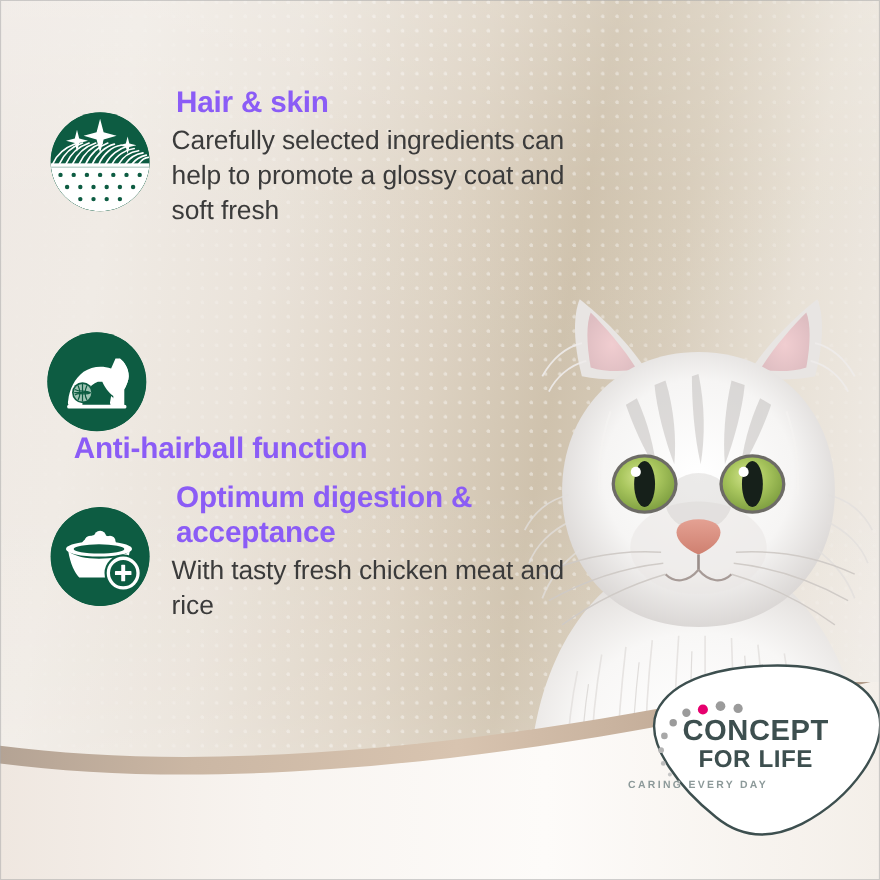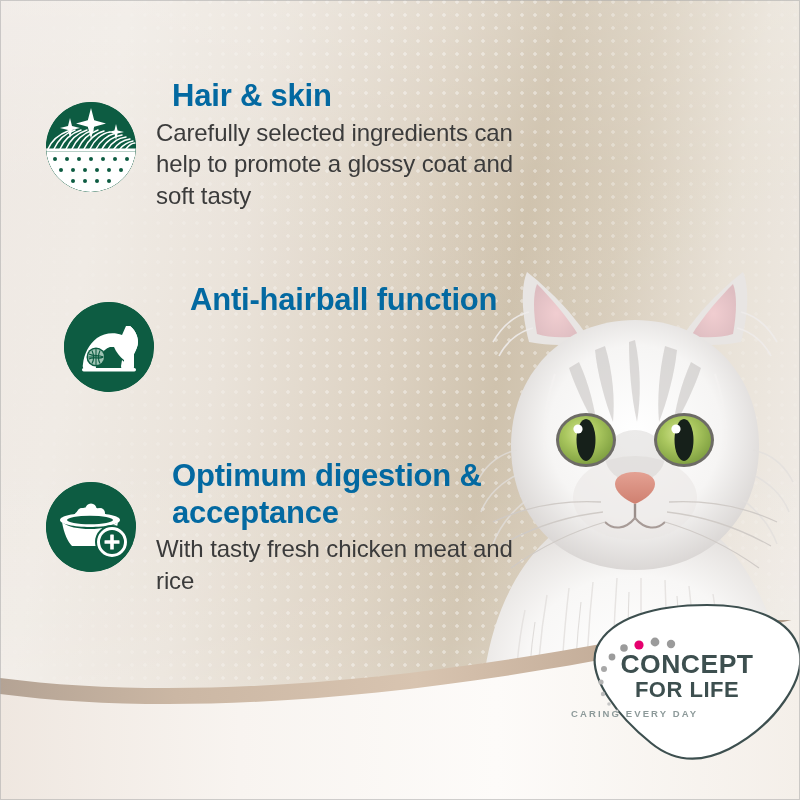--- a/index.html
+++ b/index.html
@@ -79,46 +79,46 @@
     left: 0;
     top: 0;
     width: 540px;
   }
   .feature {
     position: absolute;
     display: flex;
     align-items: flex-start;
   }
   .feature-1 { top: 78px;  left: 46px; }
-  .feature-2 { top: 282px; left: 64px; }
-  .feature-3 { top: 458px; left: 46px; }
+  .feature-2 { top: 282px; left: 43px; flex-direction: column; }
+  .feature-3 { top: 437px; left: 46px; }
 
   .icon-badge {
     flex: 0 0 auto;
     width: 90px;
     height: 90px;
     border-radius: 50%;
     background: #0d5c42;
     display: block;
     overflow: hidden;
   }
   .feature-1 .icon-badge { margin-top: 24px; }
   .feature-2 .icon-badge { margin-top: 20px; }
   .feature-3 .icon-badge { margin-top: 24px; }
 
   .feature-text {
     margin-left: 20px;
     padding-top: 0;
   }
   .feature-title {
-    margin: 0 0 2px 16px;
-    font-size: 31px;
+    margin: 0 0 2px 4px;
+    font-size: 27px;
     line-height: 1.18;
     font-weight: bold;
-    color: #0369a1;
+    color: #8b5cf6;
     letter-spacing: -0.2px;
   }
   .feature-body {
     margin: 0;
     font-size: 24px;
     line-height: 1.33;
     color: #3b3b3b;
     letter-spacing: -0.1px;
     font-weight: 400;
   }
@@ -378,21 +378,21 @@
             <rect x="-4" y="46.5" width="98" height="3.2" fill="#ffffff"></rect>
 
             <path d="M45 6 L48.2 18.2 L60 21.5 L48.2 24.8 L45 37 L41.8 24.8 L30 21.5 L41.8 18.2 Z" fill="#ffffff"></path>
             <path d="M24 16 L26 24 L34 26 L26 28 L24 36 L22 28 L14 26 L22 24 Z" fill="#ffffff"></path>
             <path d="M70 22 L71.6 28.4 L78 30 L71.6 31.6 L70 38 L68.4 31.6 L62 30 L68.4 28.4 Z" fill="#ffffff"></path>
           </g>
         </svg>
       </span>
       <div class="feature-text">
         <h3 class="feature-title">Hair &amp; skin</h3>
-        <p class="feature-body">Carefully selected ingredients can help to promote a glossy coat and soft tasty</p>
+        <p class="feature-body">Carefully selected ingredients can help to promote a glossy coat and soft fresh</p>
       </div>
     </div>
 
     <div class="feature feature-2">
       <span class="icon-badge">
         <svg viewBox="0 0 90 90" width="90" height="90" aria-hidden="true">
           <defs>
             <clipPath id="c2">
                 <circle cx="45" cy="45" r="45"></circle>
               </clipPath>

